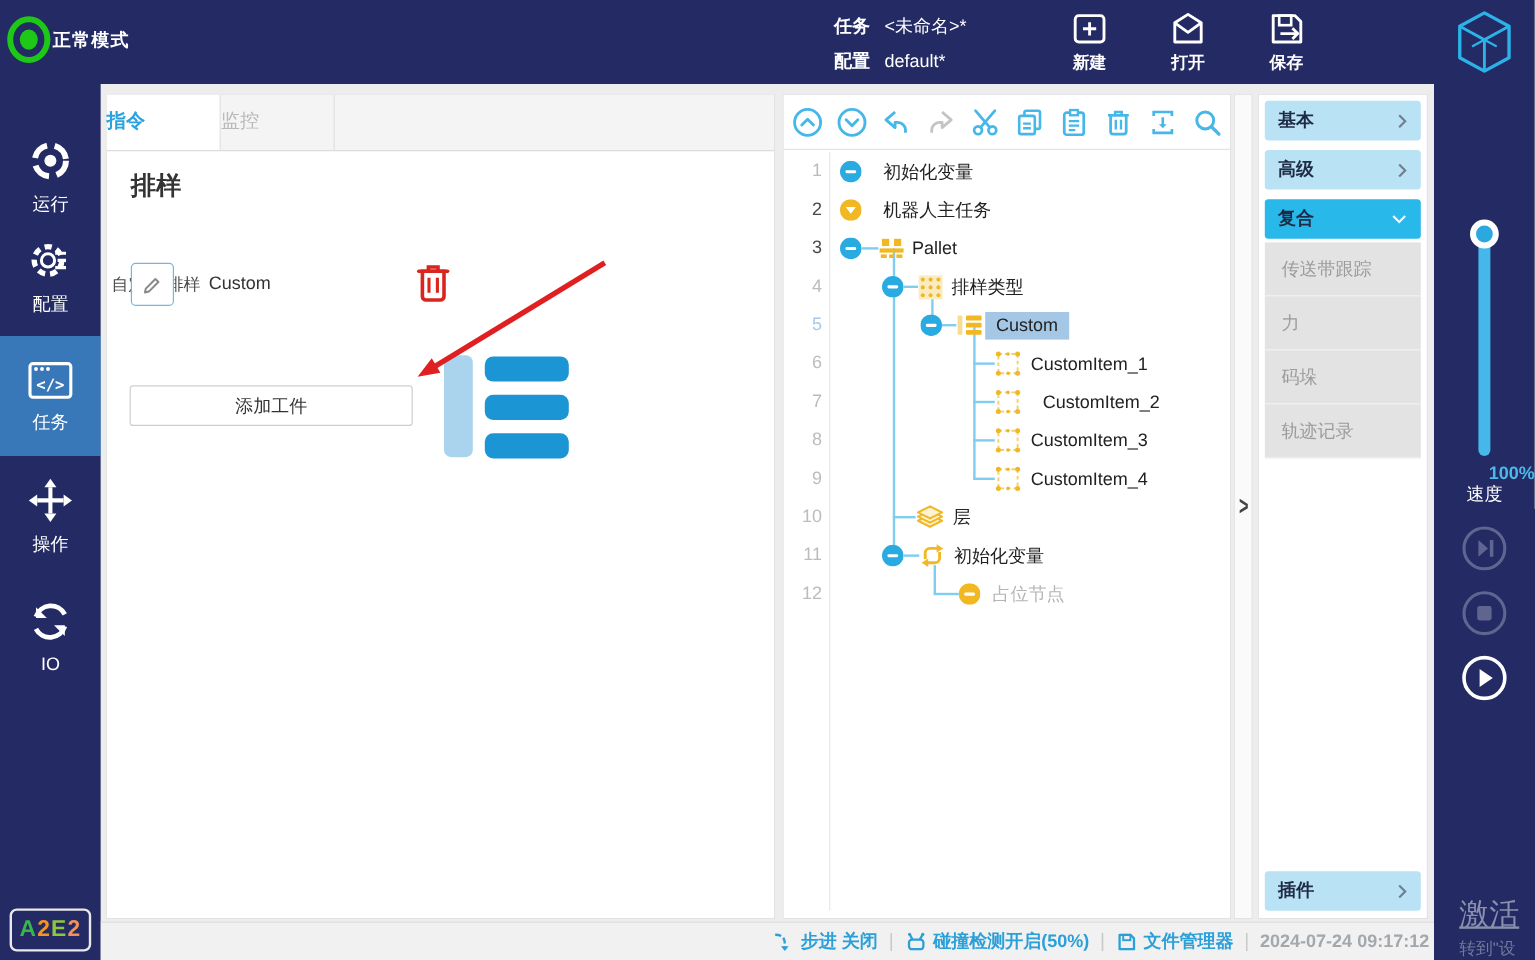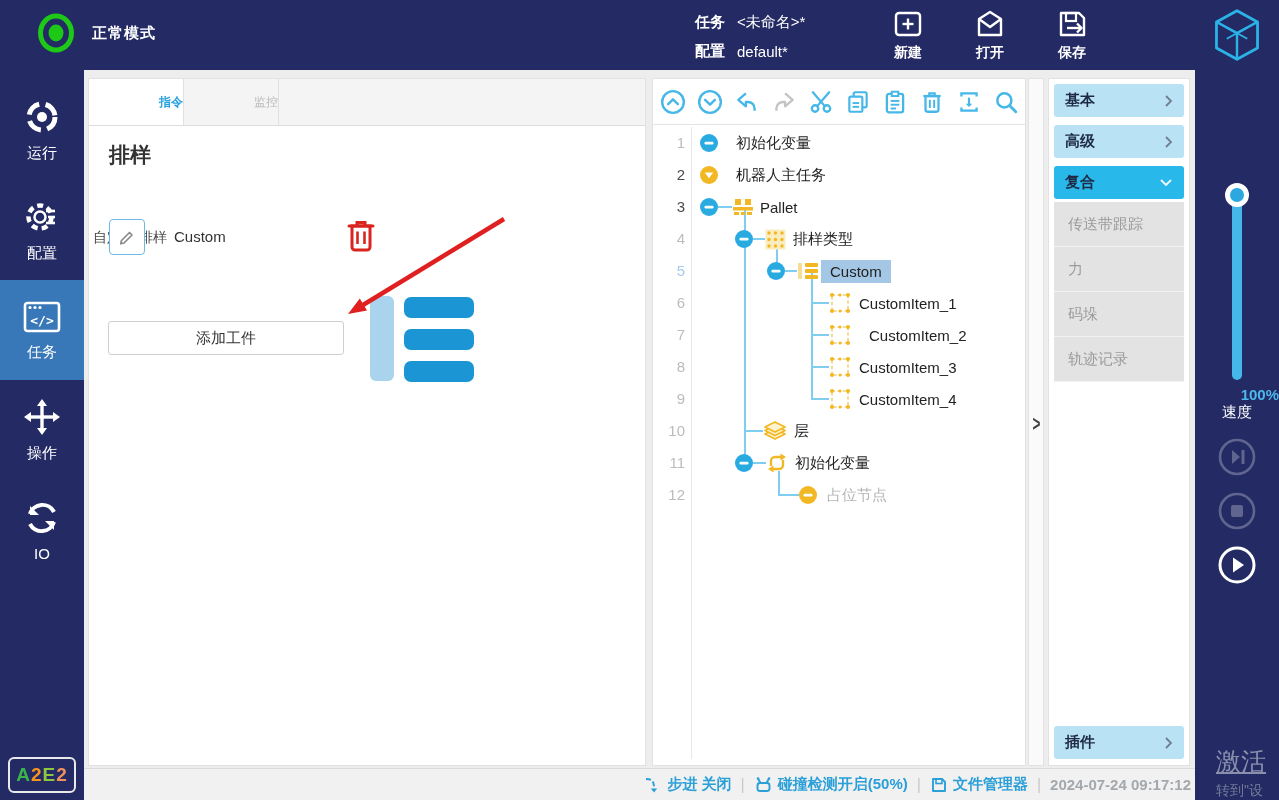--- a/index.html
+++ b/index.html
@@ -1,32 +1,32 @@
 <!DOCTYPE html>
 <html><head>
 <meta charset="utf-8">
 <style>
   html,body{margin:0;padding:0;background:#444;}
   .screen{position:relative;width:1279px;height:800px;overflow:hidden;background:#ececec;
     font-family:"Liberation Sans","DejaVu Sans",sans-serif;-webkit-font-smoothing:antialiased;}
   
   .topbar{position:absolute;left:0;top:0;width:1279px;height:70px;background:#232a64;color:#fff;}
-  .mode{position:absolute;left:36px;top:13px;display:flex;align-items:center;gap:16px;}
+  .mode{position:absolute;left:4px;top:13px;display:flex;align-items:center;}
   .mode-label{font-size:15px;font-weight:700;letter-spacing:1px;}
   .proj{position:absolute;left:695px;top:9px;font-size:15px;}
   .proj-row{display:flex;gap:12px;height:26px;align-items:center;margin-bottom:3px;}
   .proj-row .lab{font-weight:700;}
   .tb-actions{position:absolute;left:880px;top:6px;display:flex;gap:26px;}
   .tb-btn{width:56px;display:flex;flex-direction:column;align-items:center;gap:2px;cursor:pointer;}
   .tb-btn span{font-size:14px;font-weight:700;}
   .brand{position:absolute;right:14px;top:6px;}
   
   .sidebar{position:absolute;left:0;top:70px;width:84px;height:730px;background:#232a64;}
   .side-item{height:100px;display:flex;flex-direction:column;align-items:center;justify-content:center;gap:7px;color:#fff;cursor:pointer;}
-  .side-item:first-child{margin-top:10px;}
+  .side-item:first-child{margin-top:10px;justify-content:flex-end;}
   .side-item .lbl{font-size:15px;}
   .side-item.active{background:#3878b8;}
   .a2e2{position:absolute;left:8px;bottom:7px;width:64px;height:32px;border:2px solid #e9e9e9;border-radius:6px;
     display:flex;align-items:center;justify-content:center;font-size:19px;font-weight:700;letter-spacing:1px;background:#232a64;cursor:pointer;}
   
   .rail{position:absolute;right:0;top:70px;width:84px;height:730px;background:#232a64;color:#fff;}
   .rail .loopbtn{position:absolute;left:0;top:24px;width:84px;display:flex;flex-direction:column;align-items:center;gap:5px;cursor:pointer;}
   .rail .loopbtn .lbl{font-size:14px;}
   .slider-track{position:absolute;left:37px;top:125px;width:10px;height:185px;border-radius:6px;background:#45b7ea;cursor:pointer;}
   .slider-handle{position:absolute;left:30px;top:113px;width:14px;height:14px;border:5px solid #fff;border-radius:50%;background:#2ba8e0;cursor:pointer;}
@@ -36,21 +36,21 @@
   
   .content{position:absolute;left:84px;top:70px;width:1111px;height:730px;background:#ededed;}
   .panel{position:absolute;background:#fff;border:1px solid #e2e2e2;box-sizing:border-box;}
   .form-panel{left:4px;top:8px;width:558px;height:688px;}
   .tree-panel{left:568px;top:8px;width:374px;height:688px;}
   .expand-strip{left:944px;top:8px;width:16px;height:688px;background:#fafafa;display:flex;align-items:center;justify-content:center;}
   .expand-strip .chev{color:#444;font-size:15px;font-weight:700;transform:scale(.9,1.5);cursor:pointer;}
   .lib-panel{left:964px;top:8px;width:142px;height:688px;display:flex;flex-direction:column;}
   
   .tabs{display:flex;height:46px;background:#f4f4f4;border-bottom:1px solid #ddd;}
-  .tab{width:94px;line-height:46px;text-align:right;font-size:12px;border-right:1px solid #e0e0e0;cursor:pointer;}
+  .tab{width:94px;line-height:46px;text-align:left;font-size:16px;border-right:1px solid #e0e0e0;cursor:pointer;}
   .tab.active{background:#fff;color:#29a3e0;font-weight:700;}
   .tab.inactive{color:#b9b9b9;}
   .fp-title{position:absolute;left:20px;top:62px;font-size:21px;font-weight:600;color:#333;}
   .fp-sub{position:absolute;left:4px;top:106px;font-size:14px;color:#4a4a4a;margin-top:44px;}
   .edit-btn{position:absolute;left:20px;top:140px;width:36px;height:36px;border:1px solid #6cb9e6;border-radius:4px;
     background:#fff;display:flex;align-items:center;justify-content:center;cursor:pointer;box-sizing:border-box;}
   .pattern-name{position:absolute;left:85px;top:149px;font-size:15px;color:#333;}
   .trash-btn{position:absolute;left:256px;top:139px;width:32px;height:36px;cursor:pointer;}
   .add-btn{position:absolute;left:19px;top:242px;width:236px;height:34px;border:1px solid #cfcfcf;border-radius:3px;
     background:#fff;font-size:15px;color:#333;display:flex;align-items:center;justify-content:center;cursor:pointer;box-sizing:border-box;

